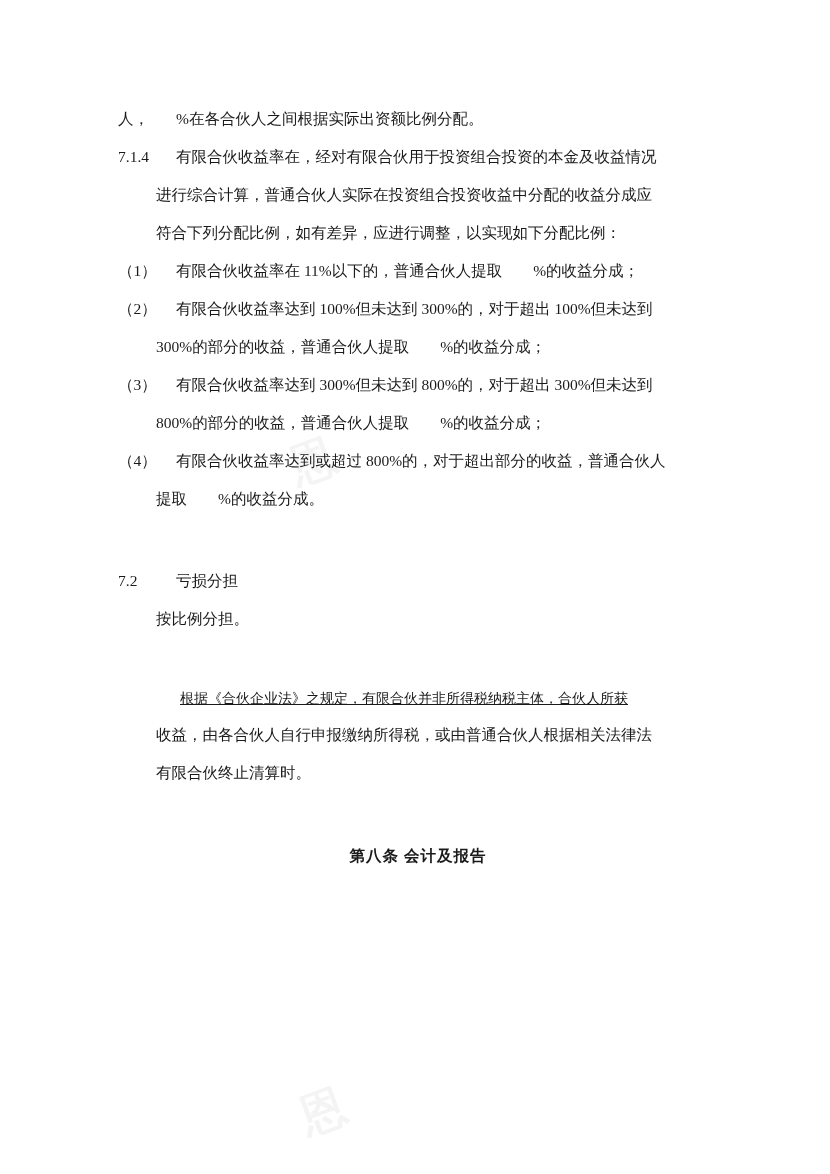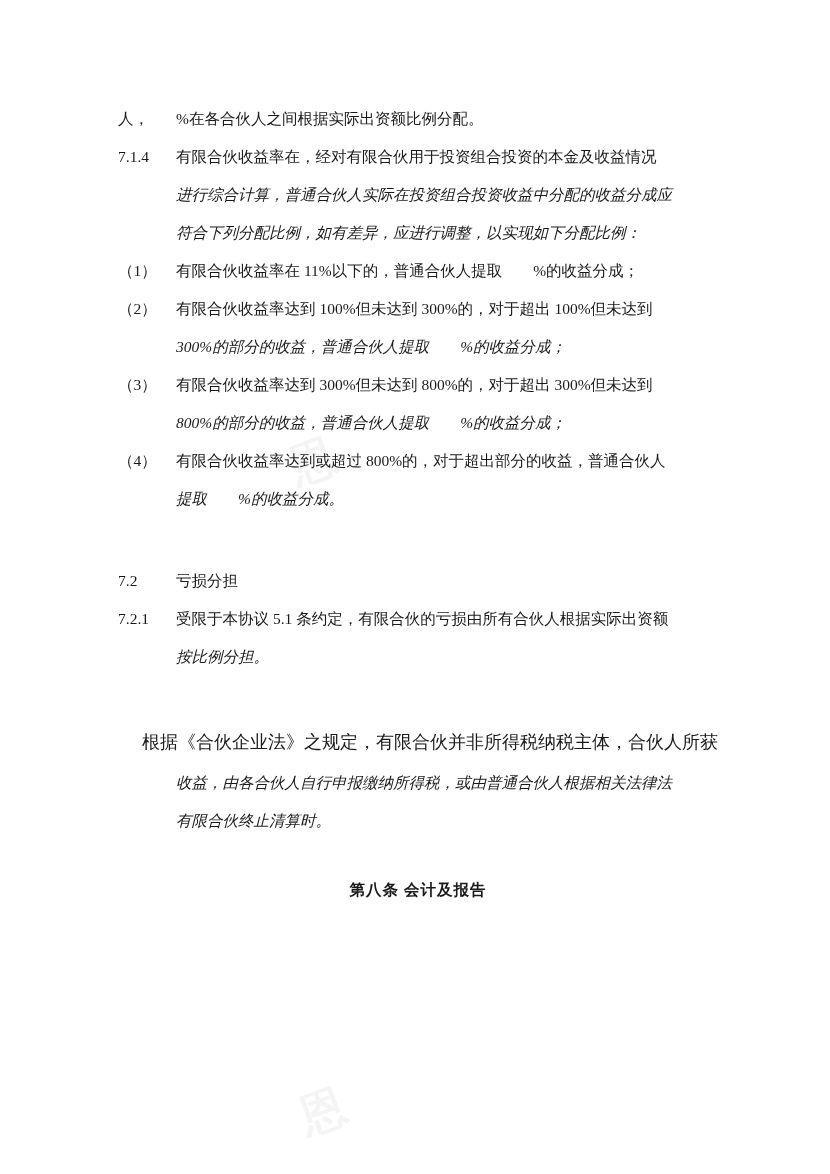--- a/index.html
+++ b/index.html
@@ -39,40 +39,40 @@
   }
   .para .body {
     flex: 1 1 auto;
   }
   
   .num-w1 { width: 58px; }   
   .num-w2 { width: 58px; }   
   .num-w3 { width: 58px; }   
 
   .indent-text {
-    margin-left: 58px;
+    margin-left: 38px;
     font-size: 15.5px;
     line-height: 2.45;
-    font-style: italic;
   }
   .first-line {
-    margin-left: 24px;
-    font-size: 18px;
+    margin-left: 62px;
+    font-size: 14px;
     line-height: 2.45;
+    text-decoration: underline;
   }
   .heading-bold {
     font-weight: normal;
   }
   .spacer-lg { height: 44px; }
   .center-title {
     text-align: center;
     font-size: 15.5px;
     font-weight: bold;
     letter-spacing: 1px;
-    margin-top: 40px;
+    margin-top: 54px;
   }
   .watermark {
     position: absolute;
     pointer-events: none;
     color: rgba(0,0,0,0.045);
     font-size: 46px;
     font-family: "Liberation Serif", serif;
     letter-spacing: 4px;
     font-weight: bold;
     transform: rotate(-20deg);
@@ -125,24 +125,20 @@
       <span class="body">有限合伙收益率达到或超过 800%的，对于超出部分的收益，普通合伙人</span>
     </div>
     <div class="indent-text">提取　　%的收益分成。</div>
 
     <div class="spacer-lg"></div>
 
     <div class="para">
       <span class="num num-w3">7.2</span>
       <span class="body heading-bold">亏损分担</span>
     </div>
-    <div class="para">
-      <span class="num num-w1">7.2.1</span>
-      <span class="body">受限于本协议 5.1 条约定，有限合伙的亏损由所有合伙人根据实际出资额</span>
-    </div>
     <div class="indent-text">按比例分担。</div>
 
     <div class="spacer-lg"></div>
 
     <div class="first-line">根据《合伙企业法》之规定，有限合伙并非所得税纳税主体，合伙人所获</div>
     <div class="indent-text">收益，由各合伙人自行申报缴纳所得税，或由普通合伙人根据相关法律法</div>
     <div class="indent-text">有限合伙终止清算时。</div>
 
     <div class="center-title">第八条  会计及报告</div>
 

